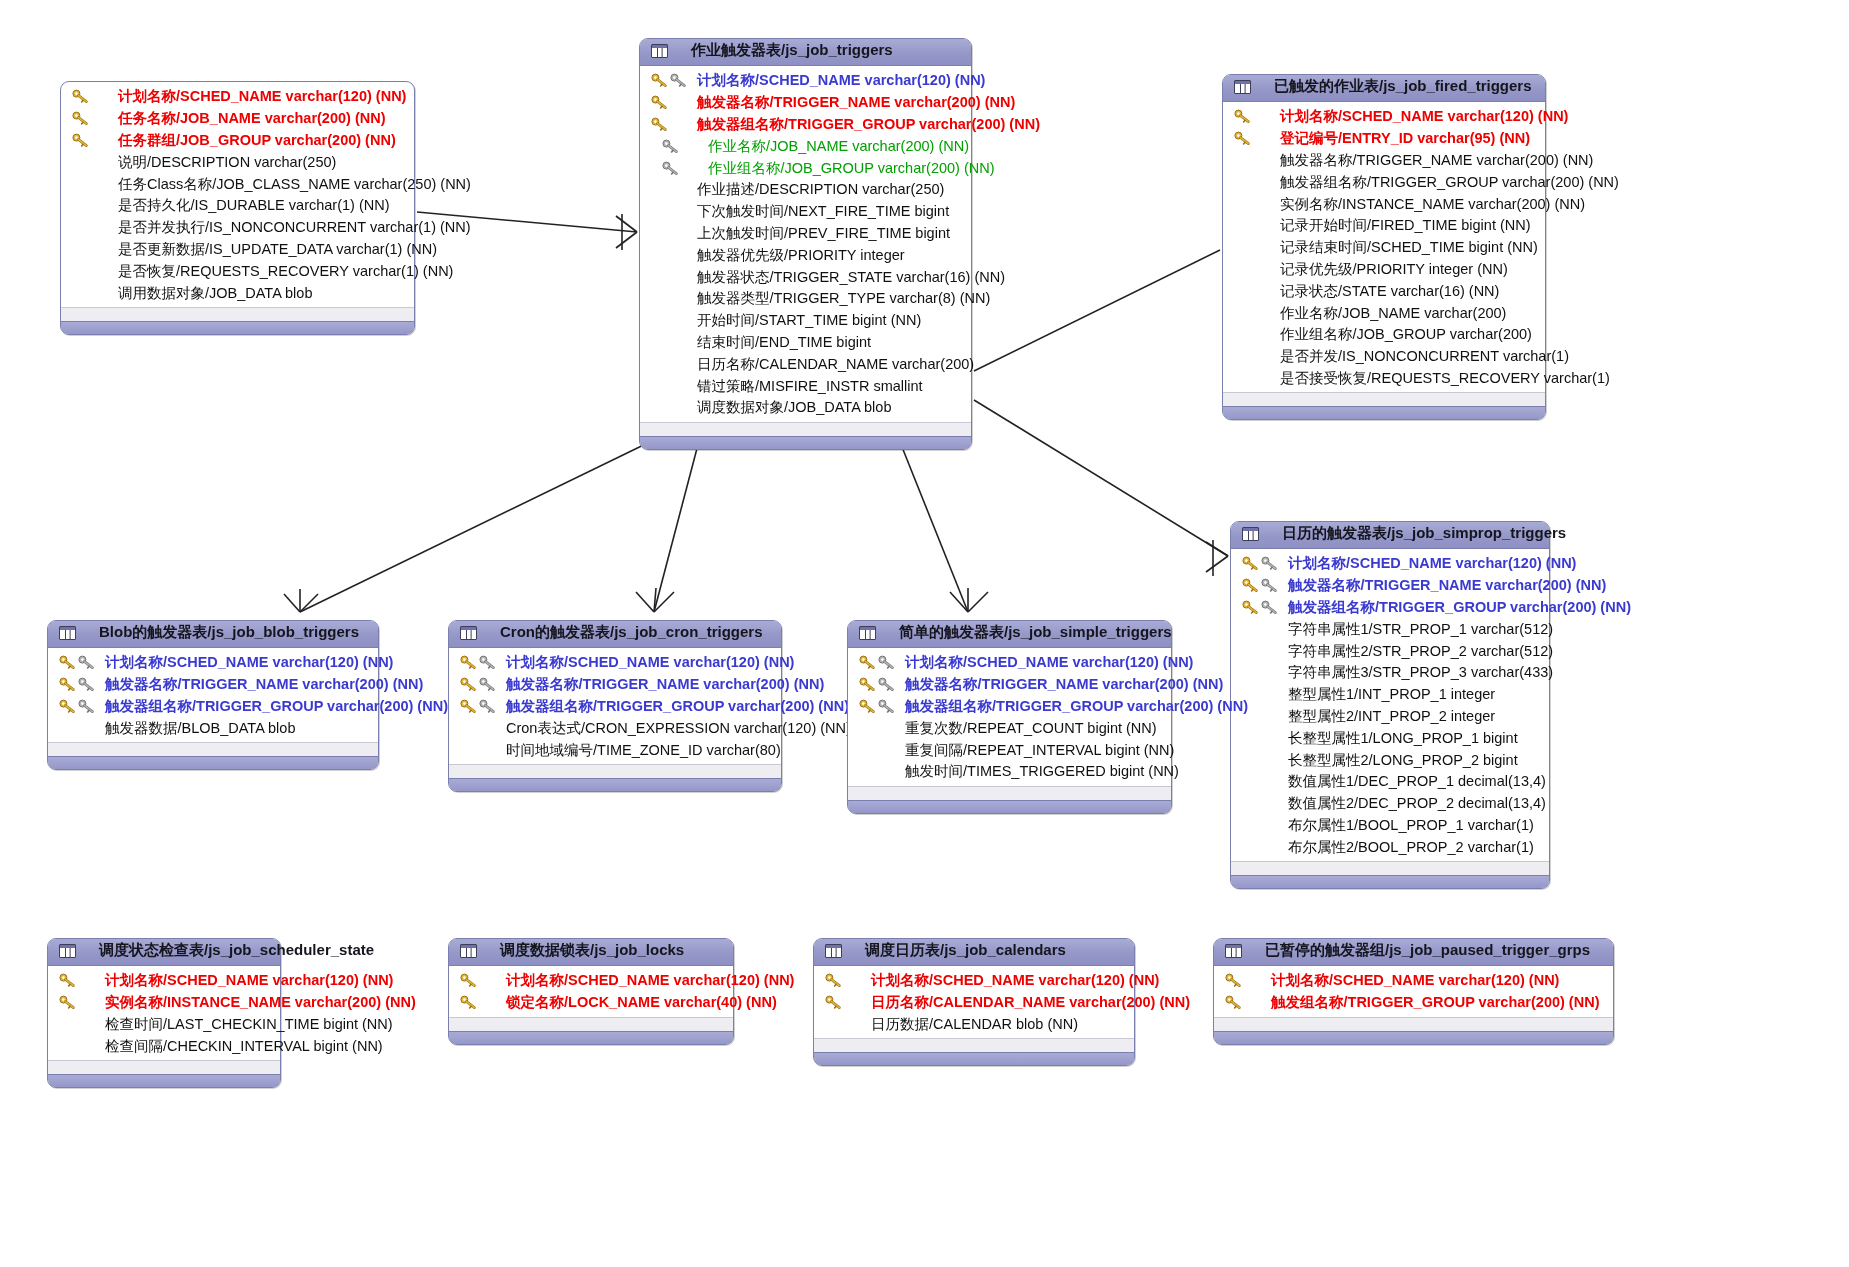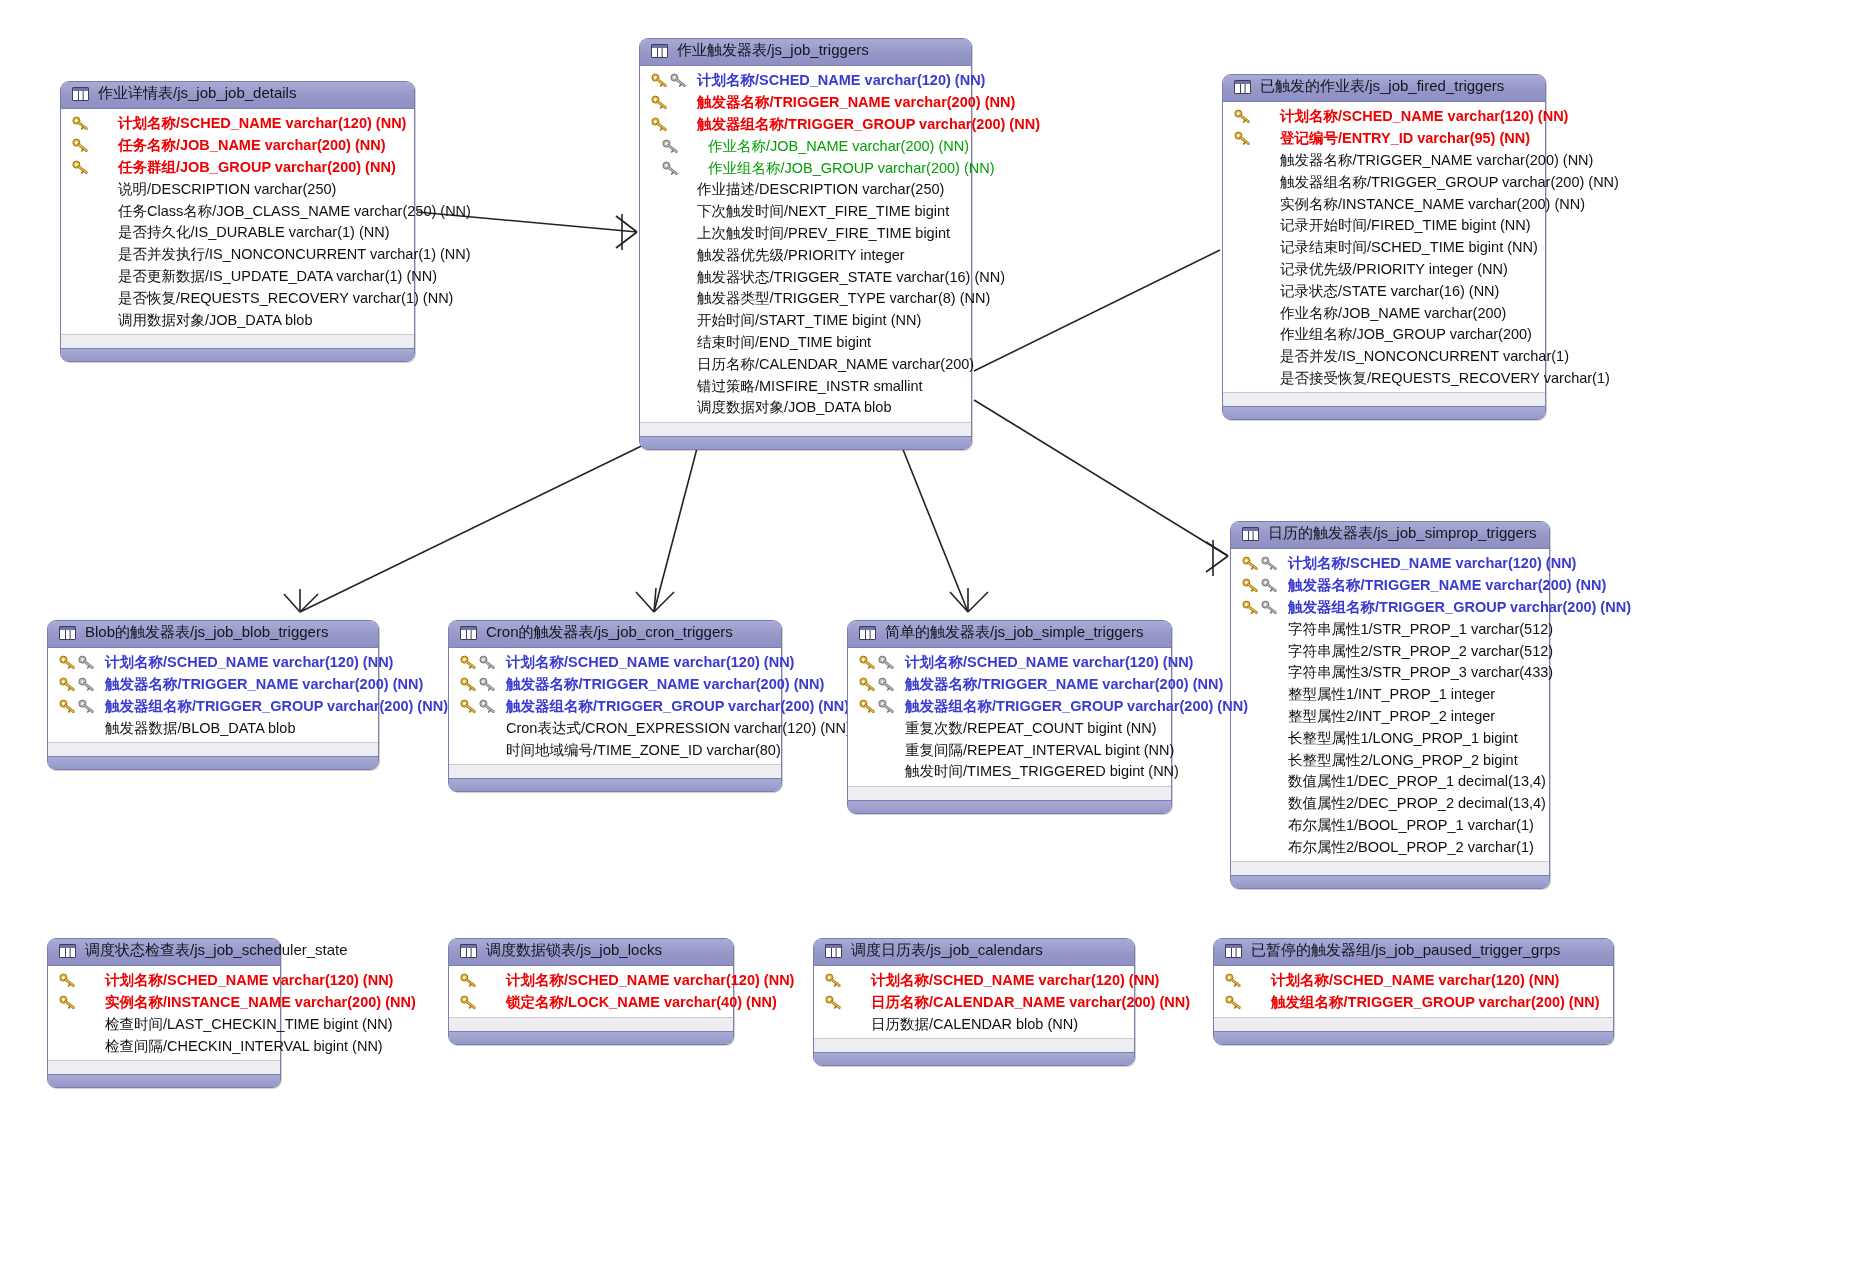--- a/index.html
+++ b/index.html
@@ -13,27 +13,27 @@
 
   .entity{
     position:absolute;
     background:#ffffff;
     border:1.6px solid #7b7fae;
     border-radius:9px;
     box-shadow:1px 1px 0 rgba(0,0,0,.18);
     box-sizing:border-box;
   }
   .ent-title{
-    display:flex;align-items:center;gap:9px;
+    display:flex;align-items:center;gap:23px;
     background:linear-gradient(180deg,#a9abd6 0%,#9597c8 55%,#8e90c4 100%);
     border-bottom:1.6px solid #7b7fae;
     border-radius:7px 7px 0 0;
     padding:5px 10px 8px 11px;
     height:27px;box-sizing:border-box;
-    font-size:15px;color:#15151e;white-space:nowrap;
+    font-size:15px;color:#15151e;white-space:nowrap;font-weight:bold;
   }
   .tbl-icon{
     width:15px;height:12px;flex:0 0 auto;
     background:#ffffff;border:1.4px solid #3e3e5c;border-radius:1px;
     position:relative;overflow:hidden;
   }
   .tbl-icon:before{content:"";position:absolute;left:0;right:0;top:0;height:3.5px;background:#6f72a8;}
   .tbl-icon:after{content:"";position:absolute;top:3.5px;bottom:0;left:4.6px;width:1.2px;background:#3e3e5c;
     box-shadow:4.6px 0 0 #3e3e5c;}
   .ent-body{padding:4px 0 3px 0;}
@@ -99,24 +99,20 @@
 
     <g>
       <line x1="974" y1="400" x2="1228" y2="556"></line>
       <line x1="1228" y1="556" x2="1206" y2="542"></line>
       <line x1="1228" y1="556" x2="1206" y2="572"></line>
       <line x1="1213" y1="540" x2="1213" y2="576"></line>
     </g>
   </svg>
   <div id="entities">
       <div class="entity" style="left: 60px; top: 81px; width: 355px;">
-    <div class="ent-title">
-      <span class="tbl-icon"></span>
-      <span class="ent-title-text">作业详情表/js_job_job_details</span>
-    </div>
     <div class="ent-body">
           <div class="row">
             <span class="keys">
               <span class="key">
                 <svg width="17" height="15" viewBox="0 0 17 15">
                   <circle cx="4.4" cy="4.6" r="3.5" fill="#e3b63a" stroke="#9c7410" stroke-width="1"></circle>
                   <circle cx="4.4" cy="4.6" r="1.3" fill="#ffffff"></circle>
                   <path d="M6.6 6.6 L14.4 12.6" stroke="#9c7410" stroke-width="2.6" stroke-linecap="round"></path>
                   <path d="M6.6 6.6 L14.4 12.6" stroke="#e3b63a" stroke-width="1.4" stroke-linecap="round"></path>
                   <path d="M11.0 11.4 L9.6 13.0" stroke="#9c7410" stroke-width="1.6" stroke-linecap="round"></path>

